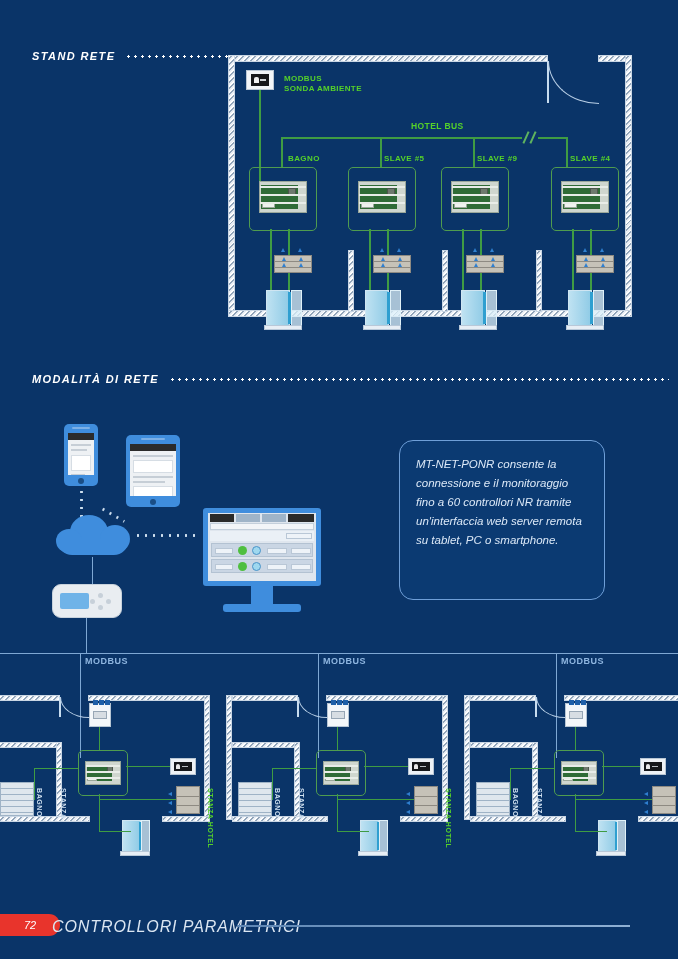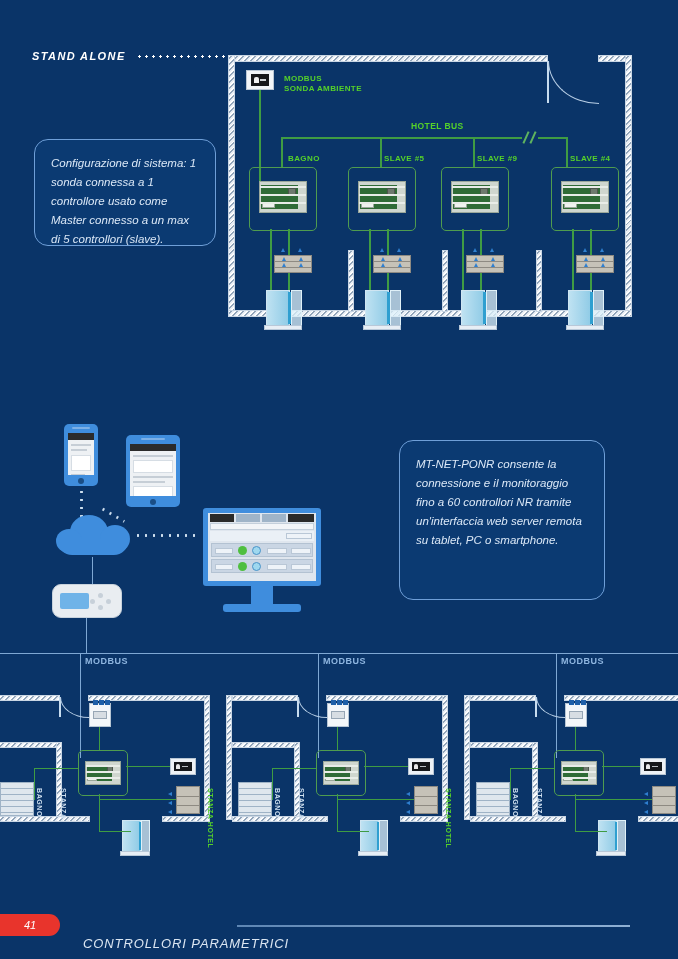--- a/index.html
+++ b/index.html
@@ -153,36 +153,35 @@
   .brk{position:absolute;width:2px;height:13px;background:#5fb45f;transform:rotate(24deg);}
 
   
   .arr-dn{position:absolute;}
 
   
   .footer{position:absolute;left:0;bottom:0;width:100%;height:59px;}
   .pagetab{position:absolute;left:0;top:14px;width:60px;height:22px;background:#e8342c;
     border-radius:0 12px 12px 0;display:flex;align-items:center;justify-content:center;}
   .pagetab span{color:#fff;font-size:11px;font-style:italic;}
-  .foot-title{position:absolute;left:83px;top:18px;color:#dbe6f2;font-size:13px;
-    letter-spacing:.9px;font-style:italic;margin-top:18px;}
+  .foot-title{position:absolute;left:52px;top:18px;color:#dbe6f2;font-size:16px;
+    letter-spacing:.9px;font-style:italic;}
   .foot-rule{position:absolute;left:237px;top:25px;width:393px;height:1.5px;
     background:linear-gradient(90deg,#5e86b4,#8fb0d4);}
 </style>
 </head>
 <body>
 
 <div class="page">
 
   <div class="sec-head" style="left:32px;top:50px;">
-    <div class="txt">STAND ALONE</div>
+    <div class="txt">STAND RETE</div>
     <div class="dotline" style="width:104px;"></div>
   </div>
 
-  <div class="callout" style="left:34px;top:139px;width:182px;height:107px;">Configurazione di sistema: 1 sonda connessa a 1 controllore usato come Master connesso a un max di 5 controllori (slave).</div>
 
   <div>
 
     <div class="wall" style="left:228px;top:55px;width:320px;height:7px;"></div>
     <div class="wall" style="left:598px;top:55px;width:34px;height:7px;"></div>
     <div class="wall v" style="left:228px;top:55px;width:7px;height:262px;"></div>
     <div class="wall v" style="left:625px;top:55px;width:7px;height:262px;"></div>
     <div class="wall" style="left:228px;top:310px;width:404px;height:7px;"></div>
 
     <div class="door-leaf" style="left:547px;top:61px;width:2px;height:42px;"></div>
@@ -333,20 +332,24 @@
         <div class="base"></div>
     </div>
     <div class="cab" style="left:566px;top:290px;width:38px;height:40px;">
       <div class="main"></div>
         <div class="strip"></div>
         <div class="glass"></div>
         <div class="base"></div>
     </div>
   </div>
 
+  <div class="sec-head" style="left:32px;top:373px;">
+    <div class="txt">MODALITÀ DI RETE</div>
+    <div class="dotline" style="width:500px;"></div>
+  </div>
 
   <div>
 
     <div class="device" style="left:64px;top:424px;width:34px;height:62px;">
       <div class="notch"></div>
       <div class="scr">
         <div class="bar"></div>
         <div class="row" style="top:11px;"></div>
         <div class="row" style="top:16px;width:60%;"></div>
         <div class="white" style="top:22px;height:16px;"></div>
@@ -644,19 +647,19 @@
       <div class="wire" style="left:575px;top:831px;width:32px;height:1.3px;"></div>
 
       <div class="lbl-rot" style="left:519px;top:788px;">BAGNO</div>
       <div class="lbl-rot" style="left:543px;top:788px;">STANZA</div>
 
     </div>
   </div>
 
   <div class="footer">
     <div class="pagetab">
-      <span>41</span>
+      <span>72</span>
     </div>
     <div class="foot-title">CONTROLLORI PARAMETRICI</div>
     <div class="foot-rule"></div>
   </div>
 
 </div>
 
 </body></html>

